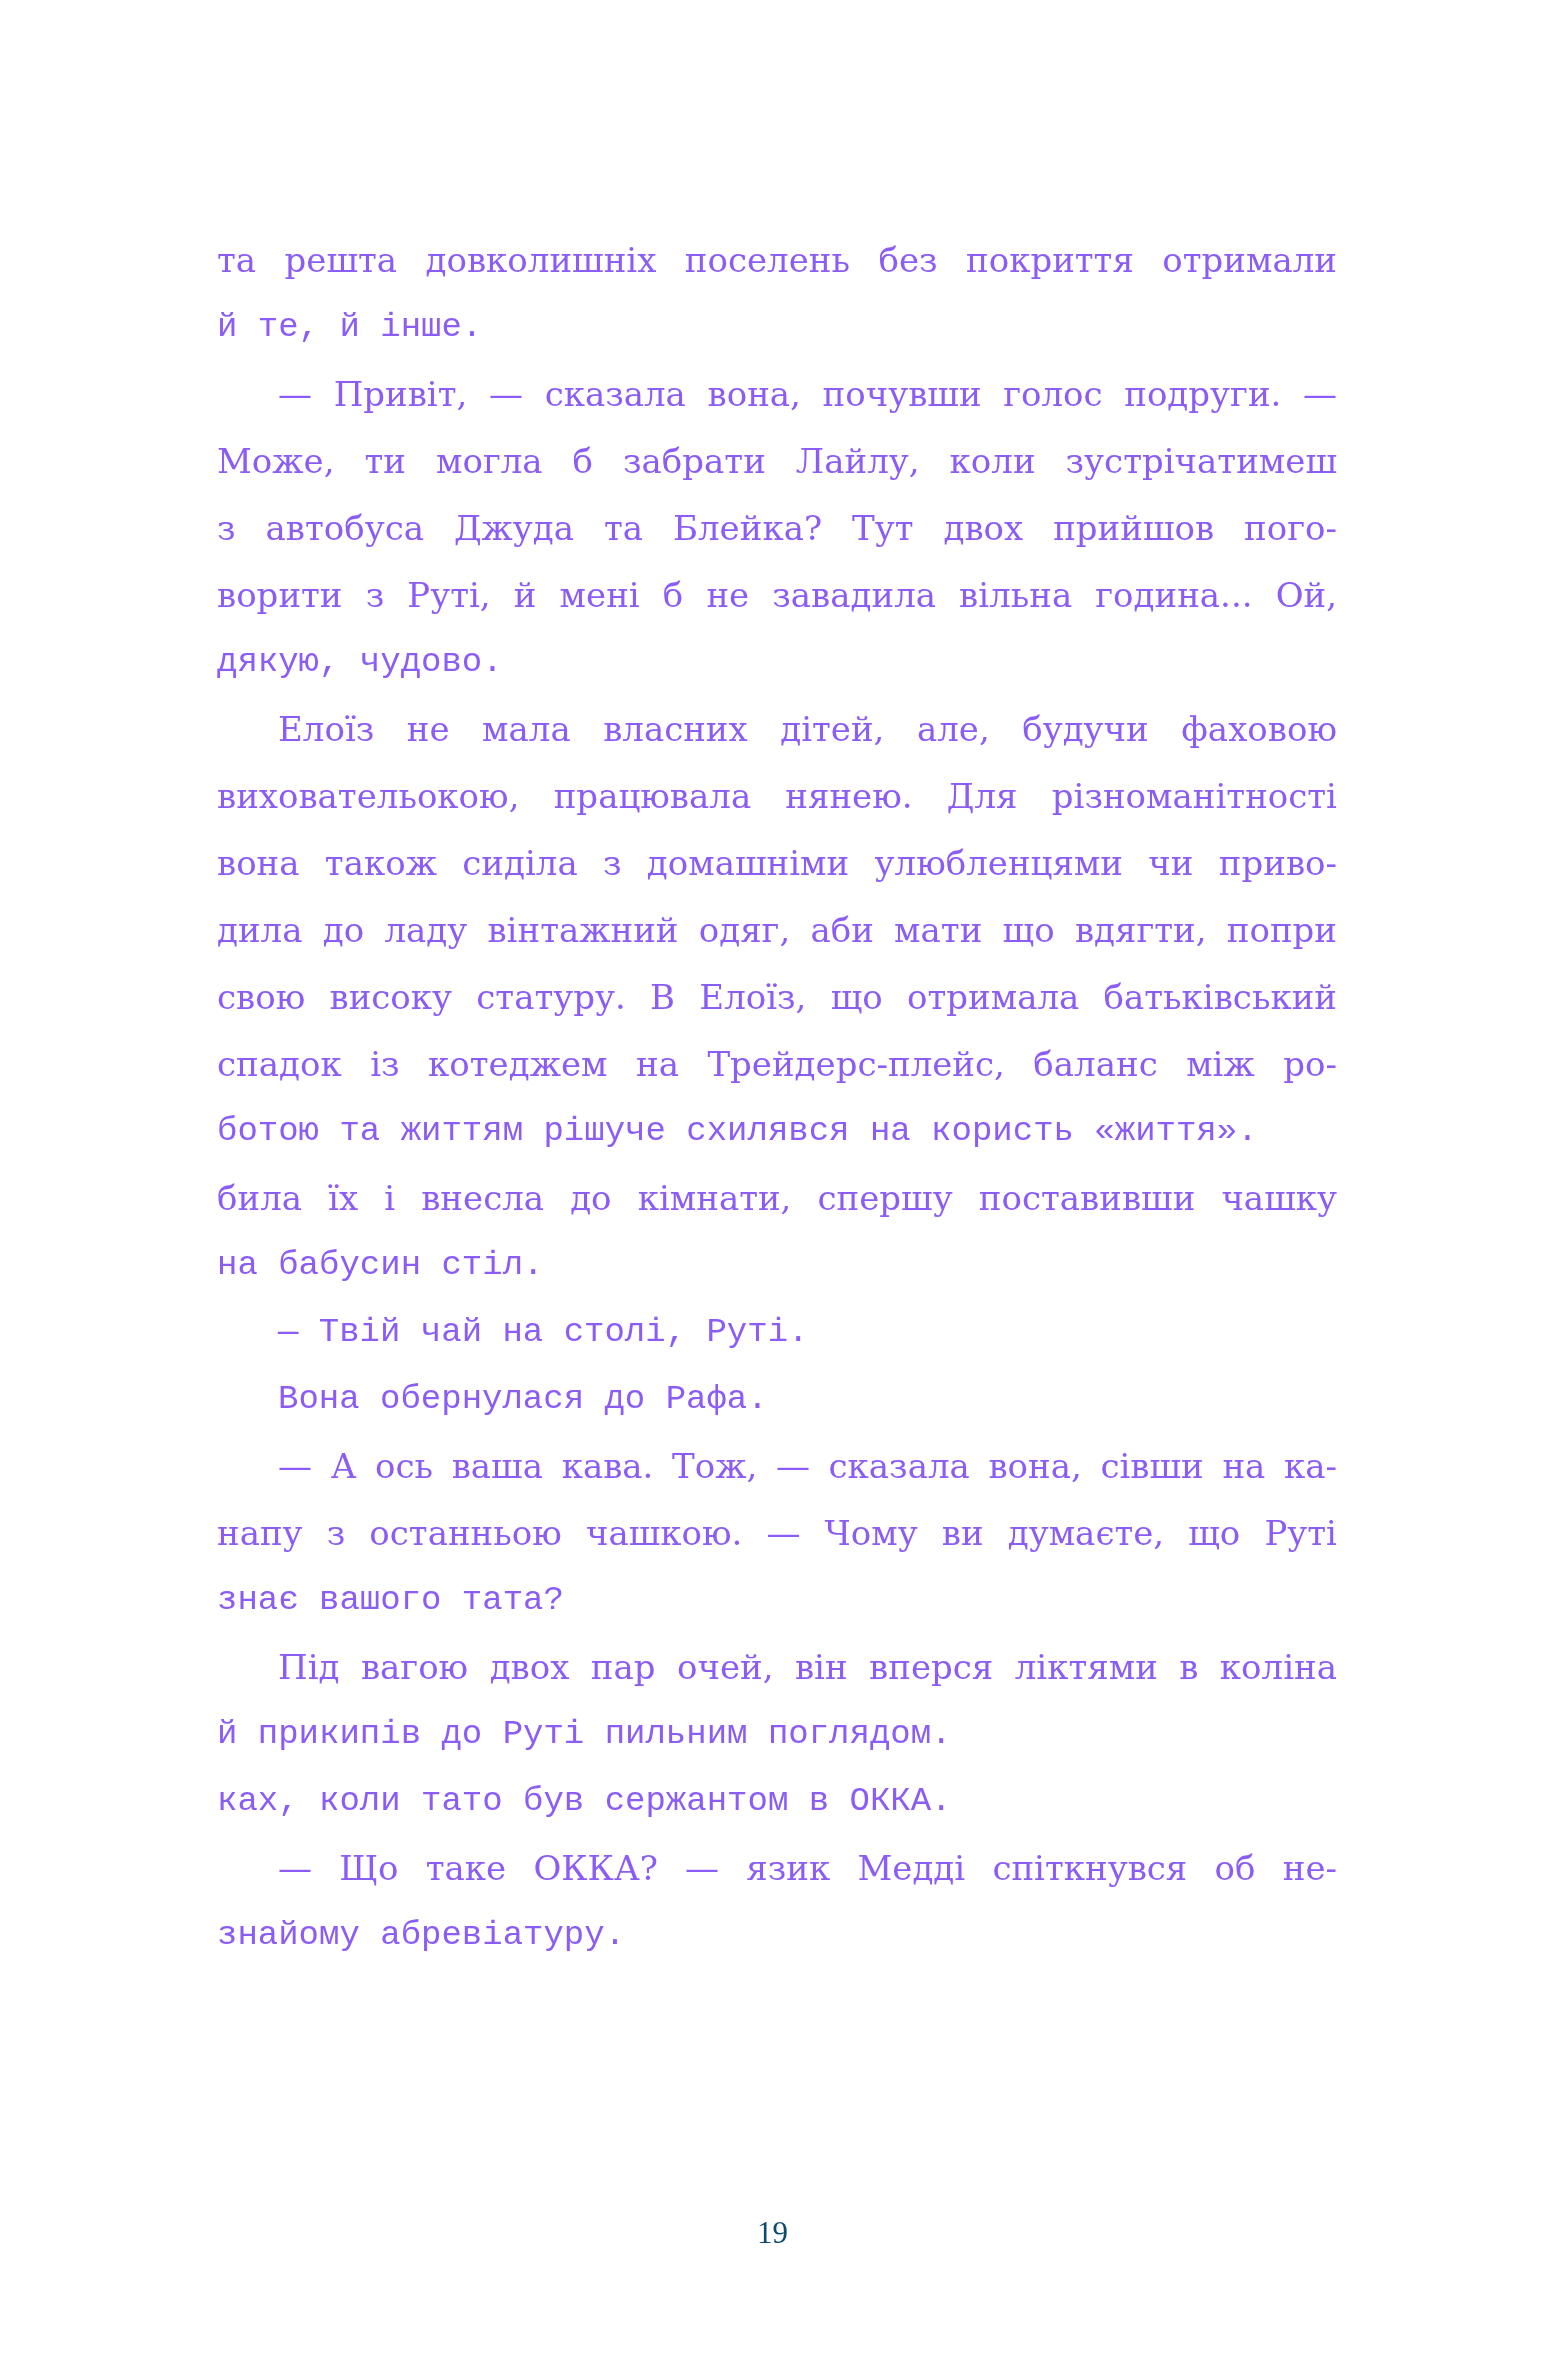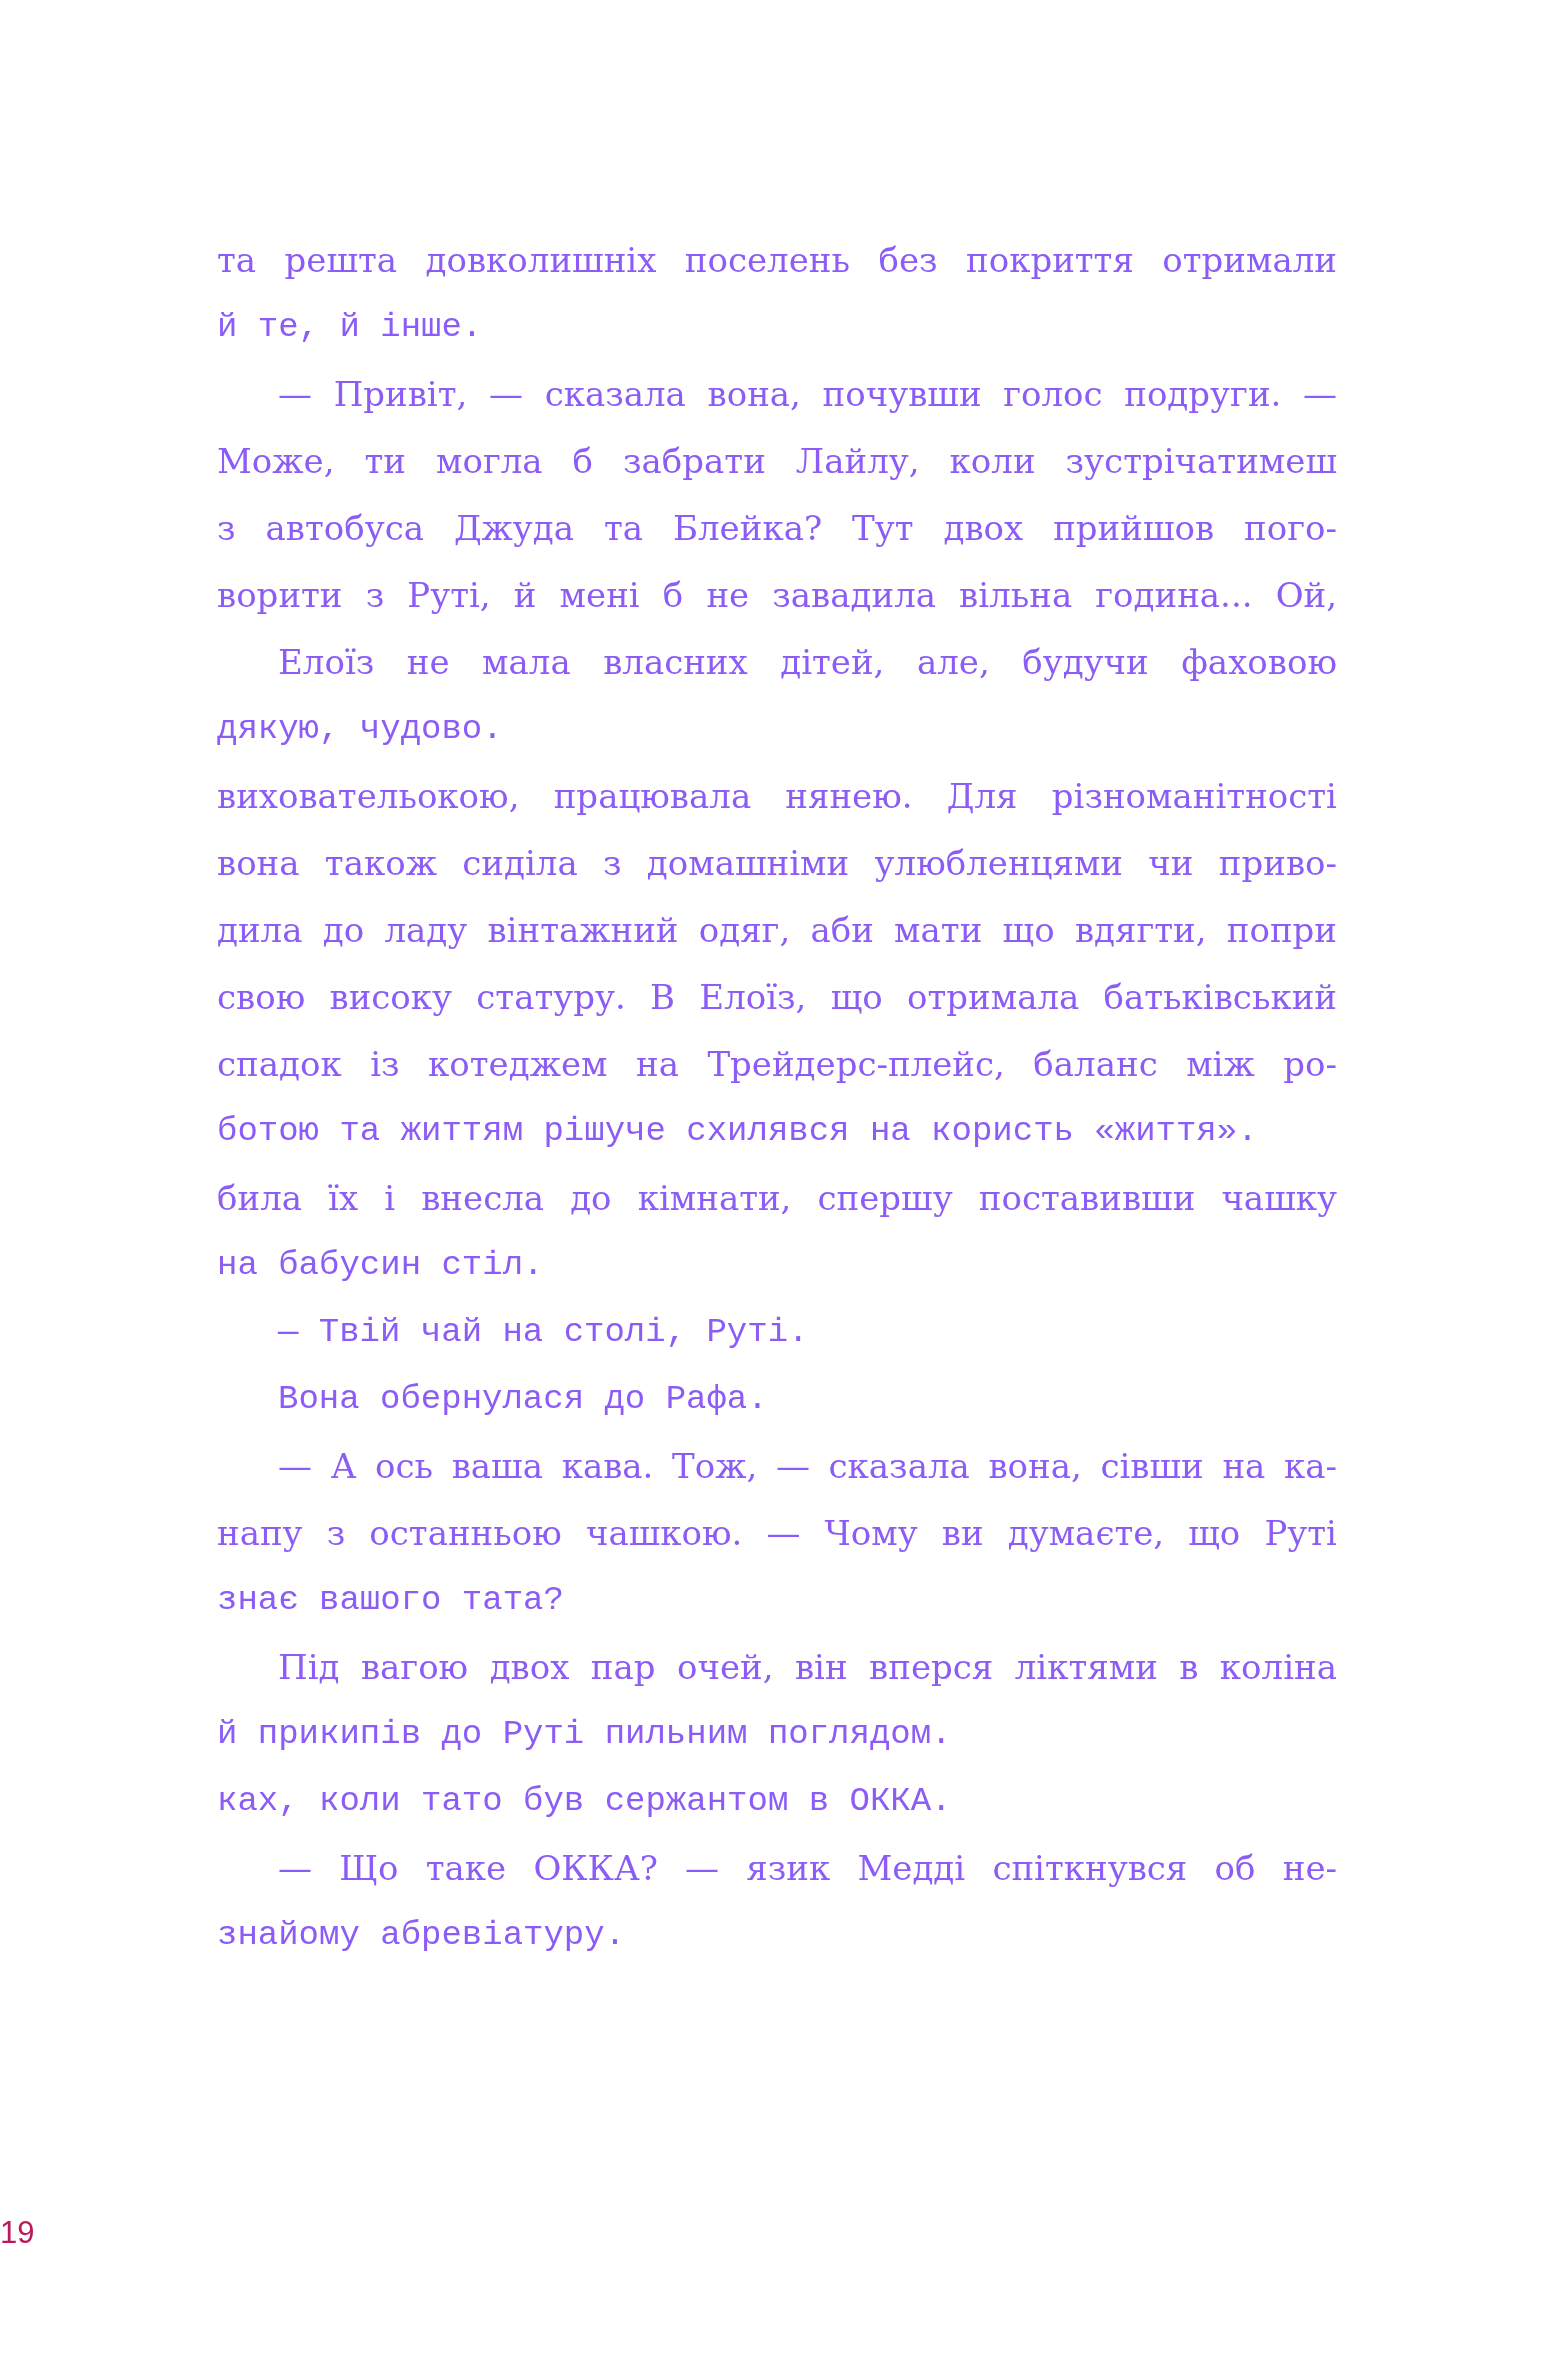--- a/index.html
+++ b/index.html
@@ -9,37 +9,37 @@
   .line {
     height: 67px; line-height: 67px; white-space: nowrap;
     font-family: "DejaVu Serif", "Liberation Serif", serif;
     font-size: 34px; color: #8b5cf6;
     text-align: justify; text-align-last: justify;
     overflow: visible;
   }
   .line.last { text-align-last: left; font-family: Liberation Mono, monospace; }
   .line.indent { padding-left: 61px; }
   .page-number {
-    position: absolute; left: 0; width: 1545px; top: 2215px; 
-    font-family: Liberation Sans, sans-serif; font-size: 31px; color: #be185d;
+    position: absolute; left: 0; width: 1545px; top: 2215px; text-align: center;
+    font-family: Liberation Serif, serif; font-size: 31px; color: #0c4a6e;
   }
 </style>
 </head>
 <body>
 
 <div class="page">
   <div class="text-block">
     <div class="line">та решта довколишніх поселень без покриття отримали</div>
     <div class="line last">й те, й інше.</div>
     <div class="line indent">— Привіт, — сказала вона, почувши голос подруги. —</div>
     <div class="line">Може, ти могла б забрати Лайлу, коли зустрічатимеш</div>
     <div class="line">з автобуса Джуда та Блейка? Тут двох прийшов пого-</div>
     <div class="line">ворити з Руті, й мені б не завадила вільна година... Ой,</div>
+    <div class="line last">дякую, чудово.</div>
     <div class="line indent">Елоїз не мала власних дітей, але, будучи фаховою</div>
-    <div class="line last">дякую, чудово.</div>
     <div class="line">виховательокою, працювала нянею. Для різноманітності</div>
     <div class="line">вона також сиділа з домашніми улюбленцями чи приво-</div>
     <div class="line">дила до ладу вінтажний одяг, аби мати що вдягти, попри</div>
     <div class="line">свою високу статуру. В Елоїз, що отримала батьківський</div>
     <div class="line">спадок із котеджем на Трейдерс-плейс, баланс між ро-</div>
     <div class="line last">ботою та життям рішуче схилявся на користь «життя».</div>
     <div class="line">била їх і внесла до кімнати, спершу поставивши чашку</div>
     <div class="line last">на бабусин стіл.</div>
     <div class="line indent last">— Твій чай на столі, Руті.</div>
     <div class="line indent last">Вона обернулася до Рафа.</div>

